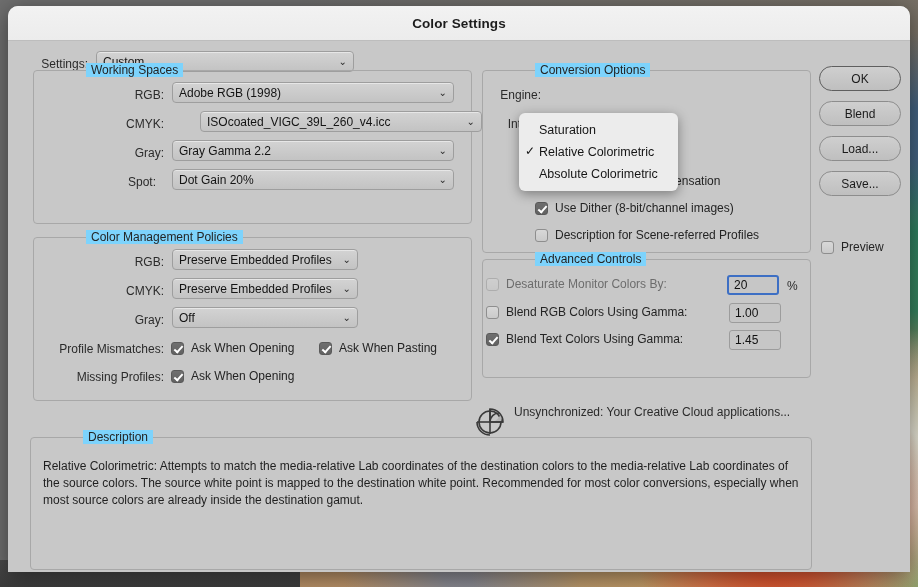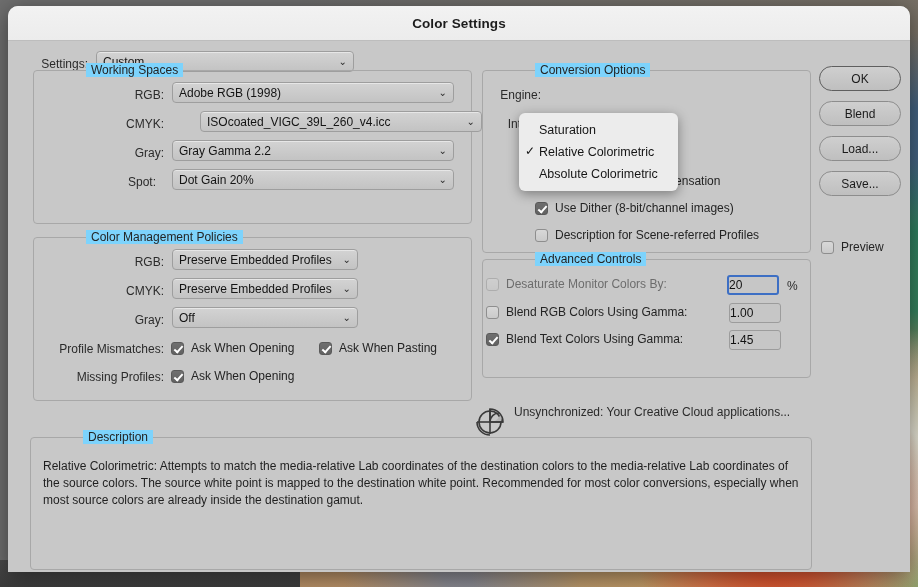--- a/index.html
+++ b/index.html
@@ -120,21 +120,21 @@
   .cbrow .cap { font-size: 12px; color: #242424; white-space: nowrap; }
   .cbrow.dim .cap { color: #6d6d6d; }
 
   
   .numfield {
     position: absolute; box-sizing: border-box;
     height: 20px; width: 52px;
     background: #c6c6c6;
     border: 1px solid #9c9c9c; border-radius: 3px;
     font-size: 12px; color: #111;
-    display: flex; align-items: center; 
+    display: flex; align-items: center; padding-left: 5px;
   }
   .numfield.focus {
     border: 2px solid #3d6fc4;
     background: #c6c6c6;
   }
 
   
   .pbtn {
     position: absolute;
     box-sizing: border-box;

